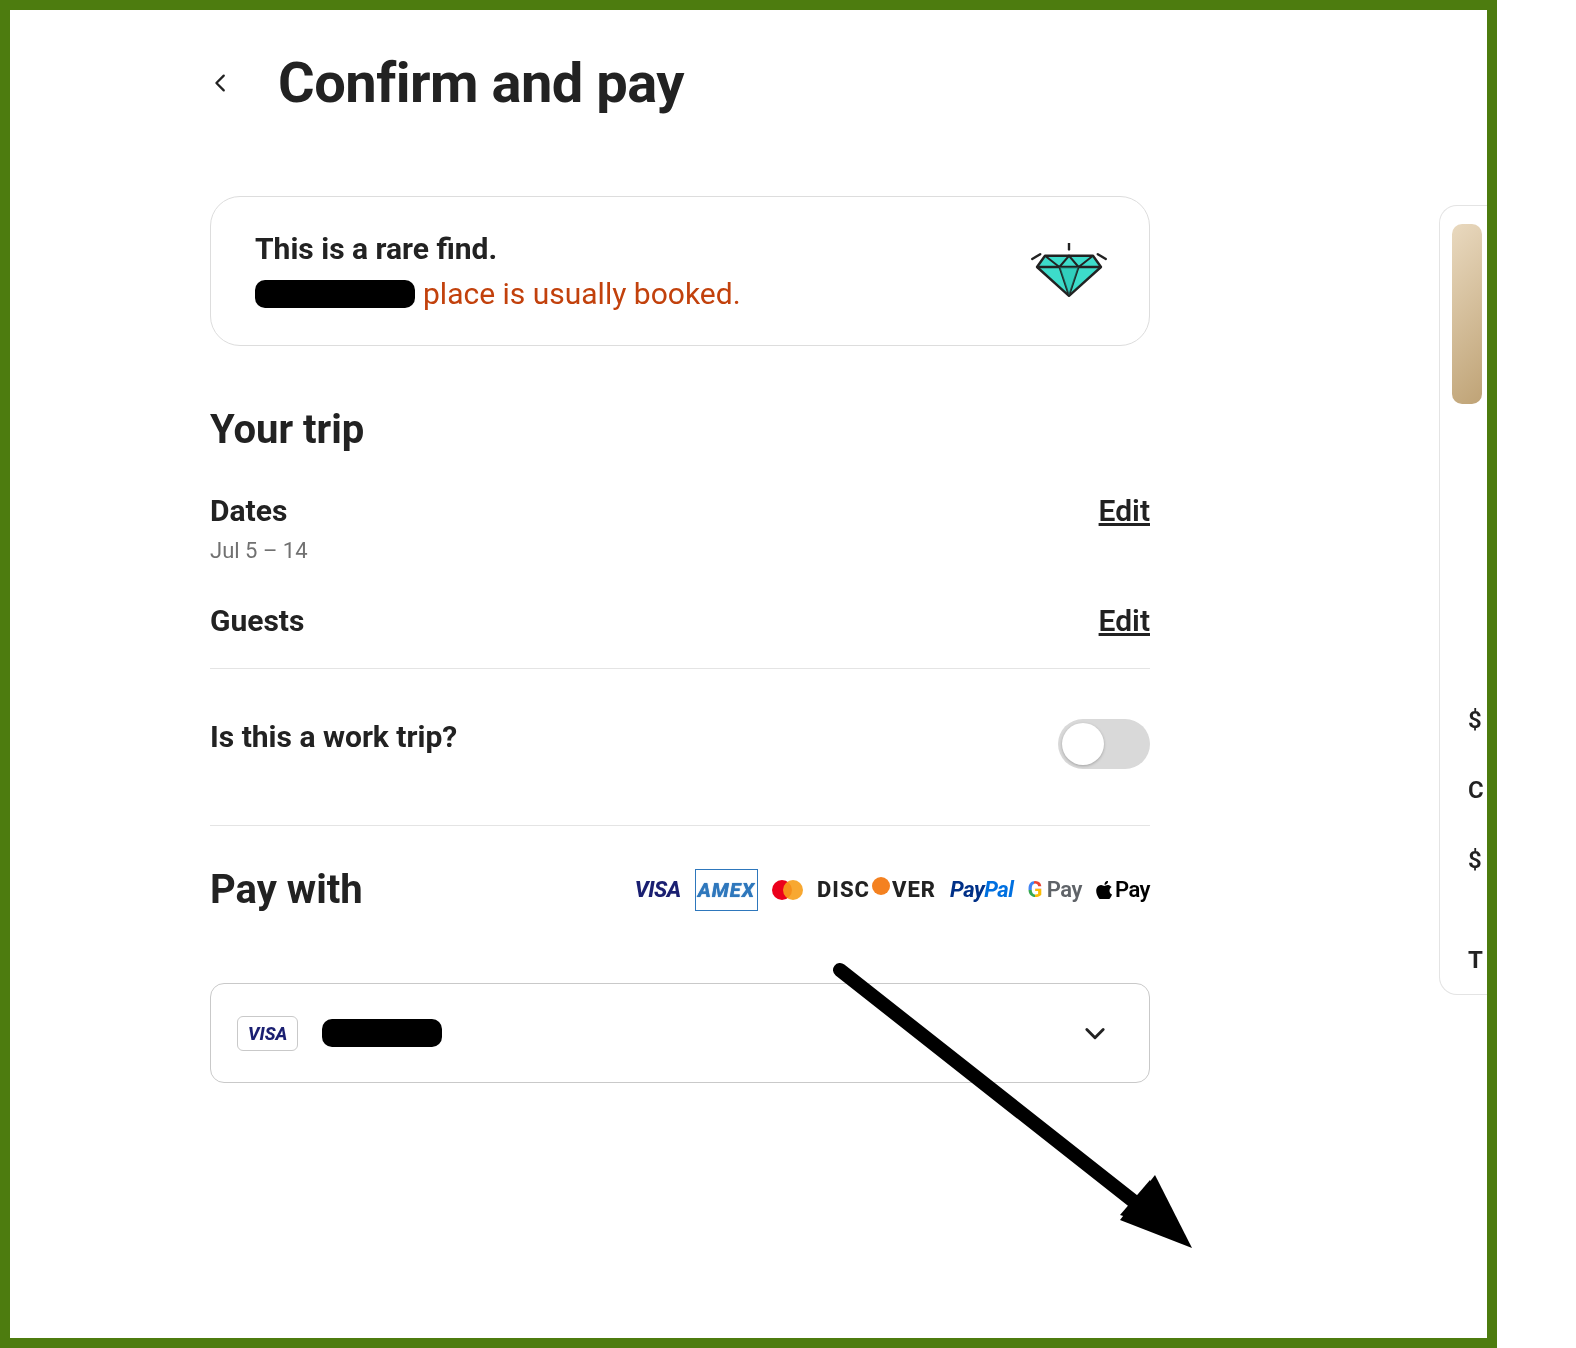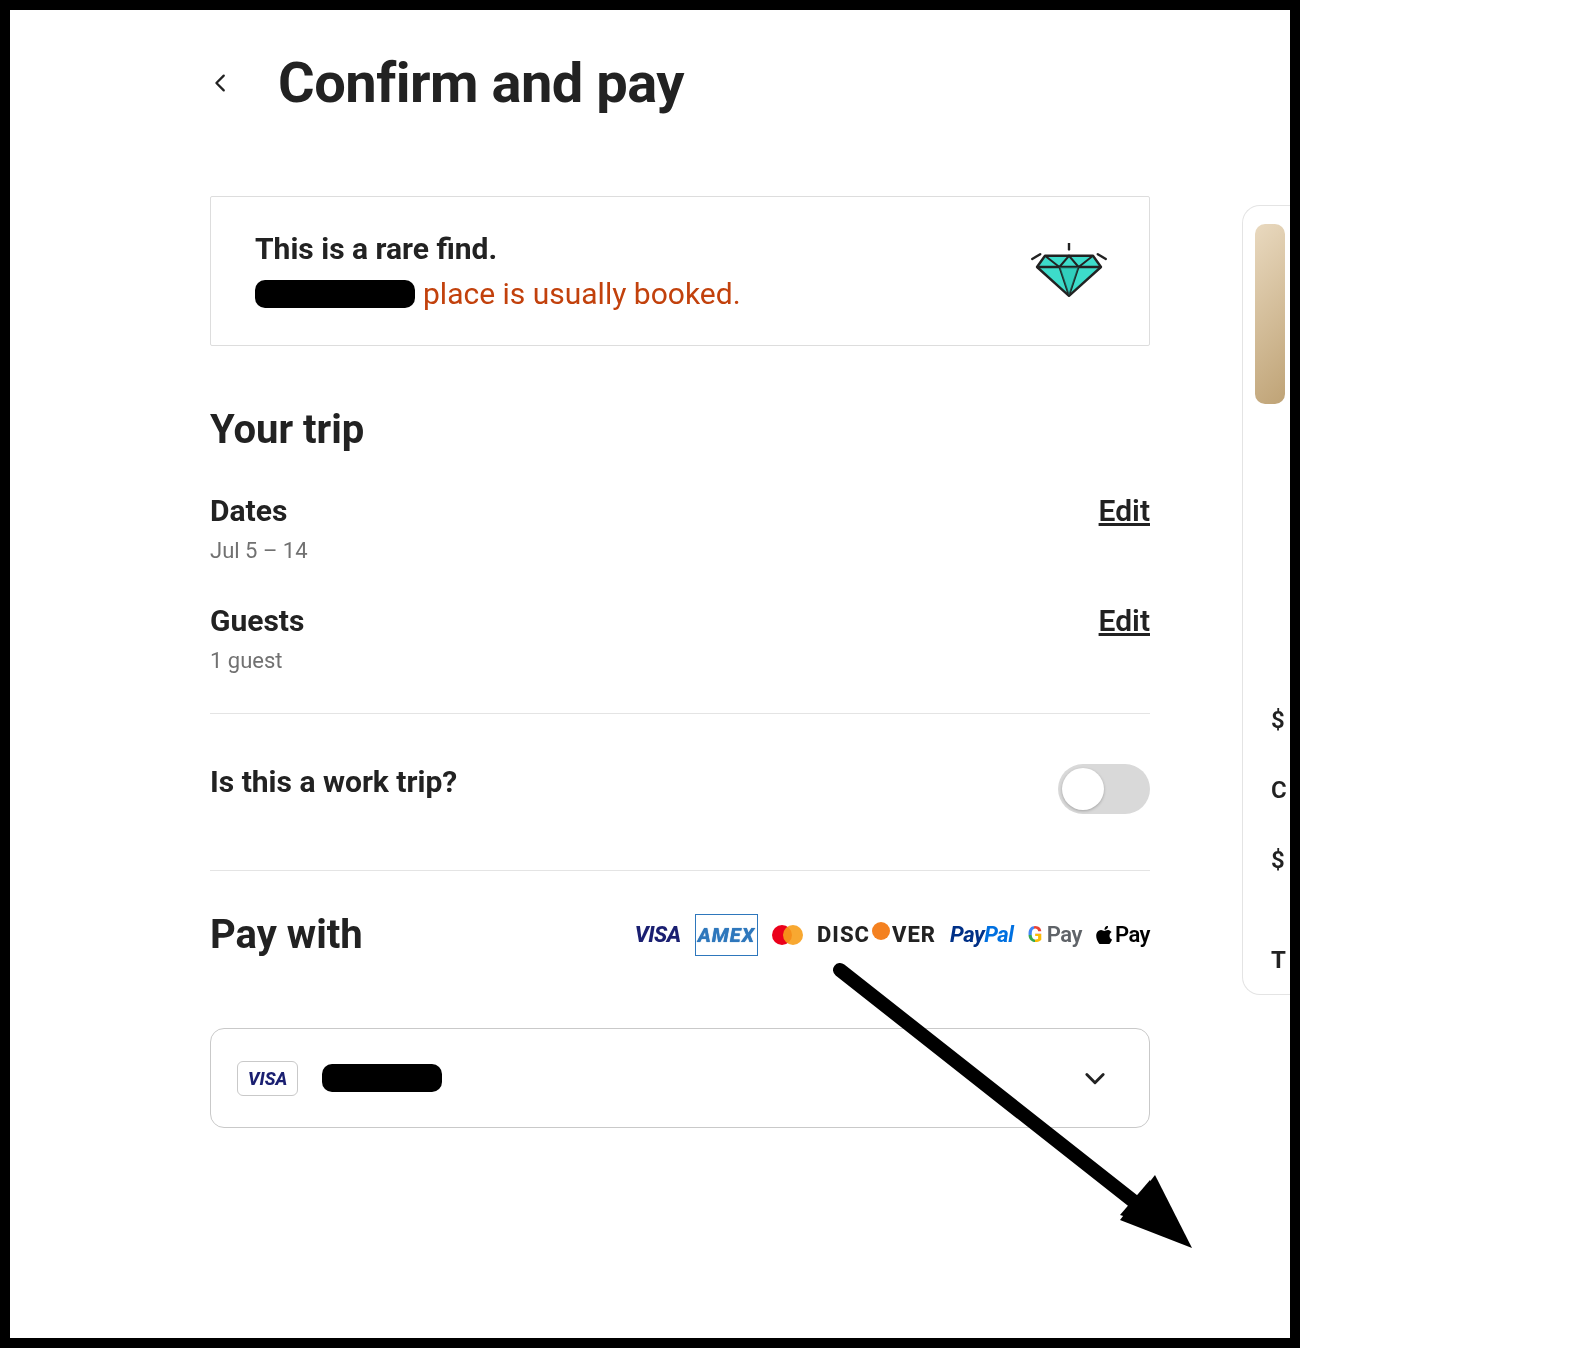--- a/index.html
+++ b/index.html
@@ -3,23 +3,23 @@
 <meta charset="utf-8">
 <style>
   * { box-sizing: border-box; margin: 0; padding: 0; }
   html, body { width: 100%; height: 100%; }
   body {
     font-family: -apple-system, BlinkMacSystemFont, "Segoe UI", Roboto, Helvetica, Arial, sans-serif;
     background: #fff;
     color: #222;
   }
   .frame {
-    width: 1300px;
+    width: 1497px;
     height: 1348px;
-    border: 10px solid #000000;
+    border: 10px solid #4d7c0f;
     background: #fff;
     position: relative;
     overflow: hidden;
     transform-origin: top left;
   }
   .content {
     padding: 40px 200px 40px 200px;
     width: 1340px;
   }
   .header-row {
@@ -34,21 +34,21 @@
     cursor:pointer;
   }
   .page-title {
     font-size: 56px;
     font-weight: 700;
     letter-spacing: -0.5px;
     color: #222;
   }
   .rare-card {
     border: 1.5px solid #ddd;
-    border-radius: 2px;
+    border-radius: 30px;
     padding: 34px 40px 34px 44px;
     display:flex;
     align-items:center;
     justify-content:space-between;
     gap:20px;
     margin-bottom: 60px;
   }
   .rare-text .line1 {
     font-size: 30px;
     font-weight: 700;
@@ -259,21 +259,20 @@
     <div class="field-row">
       <div class="field-label">Dates</div>
       <div class="edit-link">Edit</div>
     </div>
     <div class="field-value">Jul 5 – 14</div>
 
     <div class="field-row">
       <div class="field-label">Guests</div>
       <div class="edit-link">Edit</div>
     </div>
-    <div class="field-value">1 guest</div>
 
     <hr class="divider">
 
     <div class="worktrip-row">
       <div class="worktrip-label">Is this a work trip?</div>
       <div class="toggle"></div>
     </div>
 
     <hr class="divider">
 

